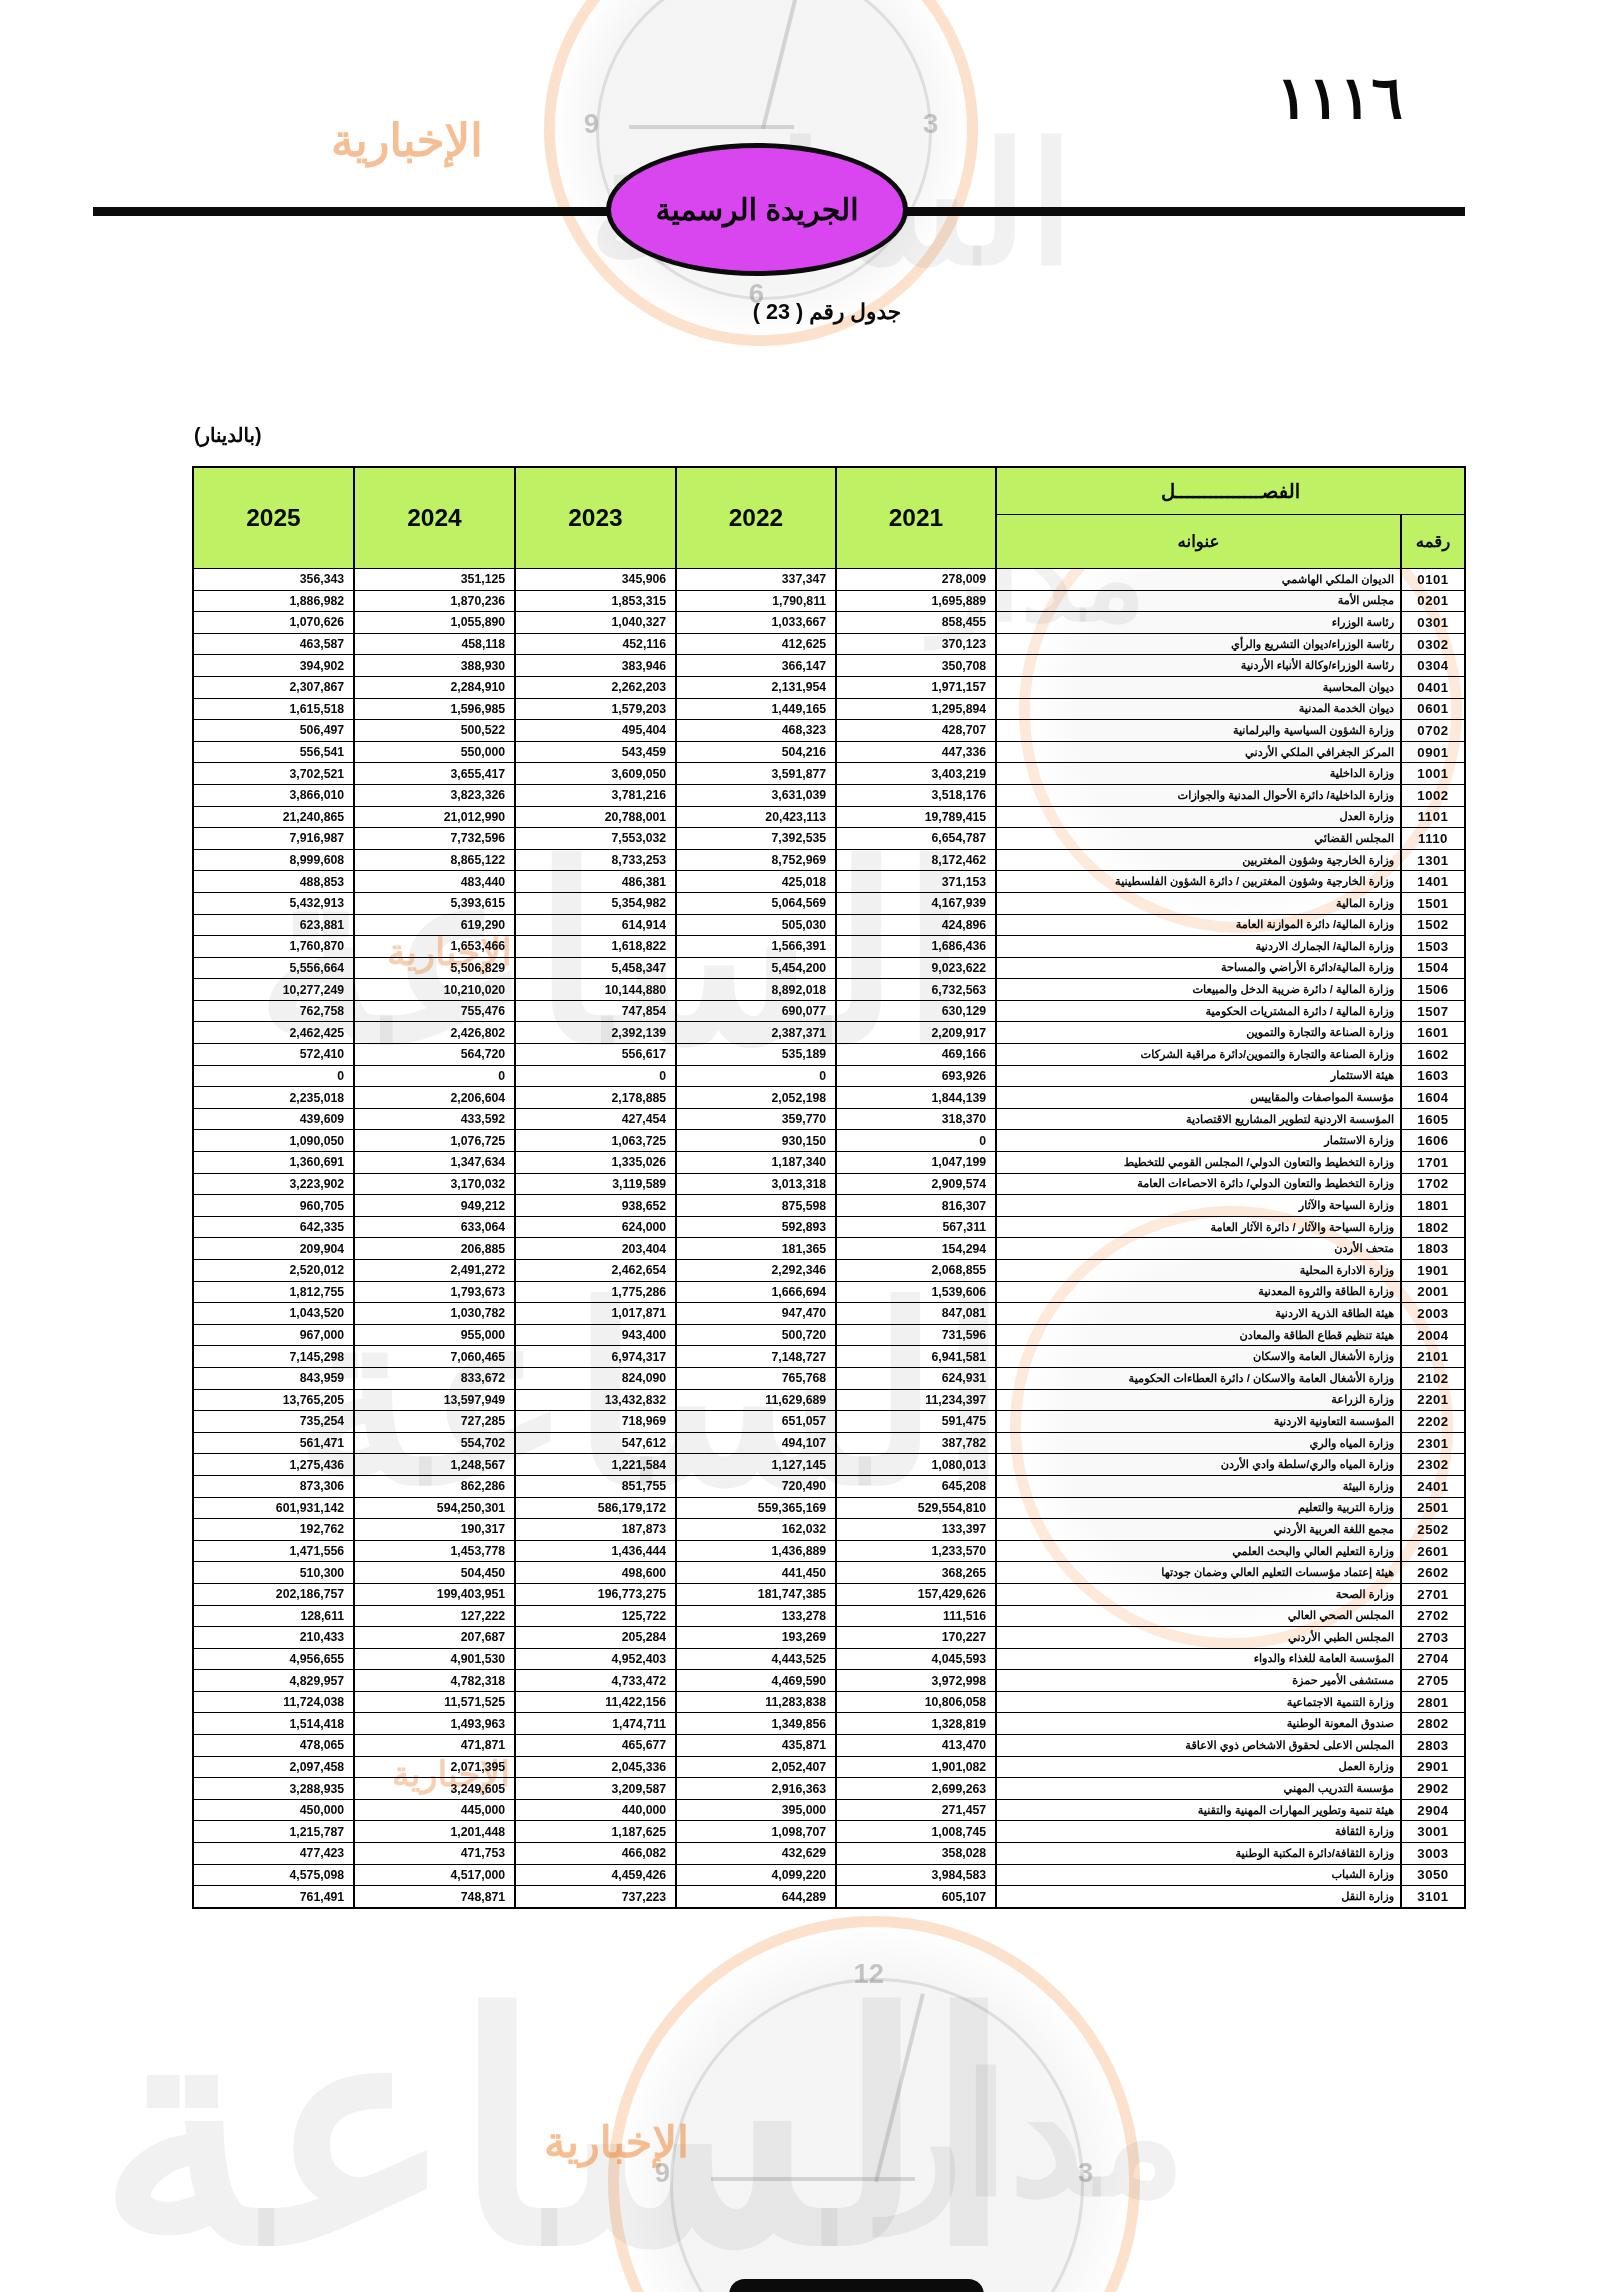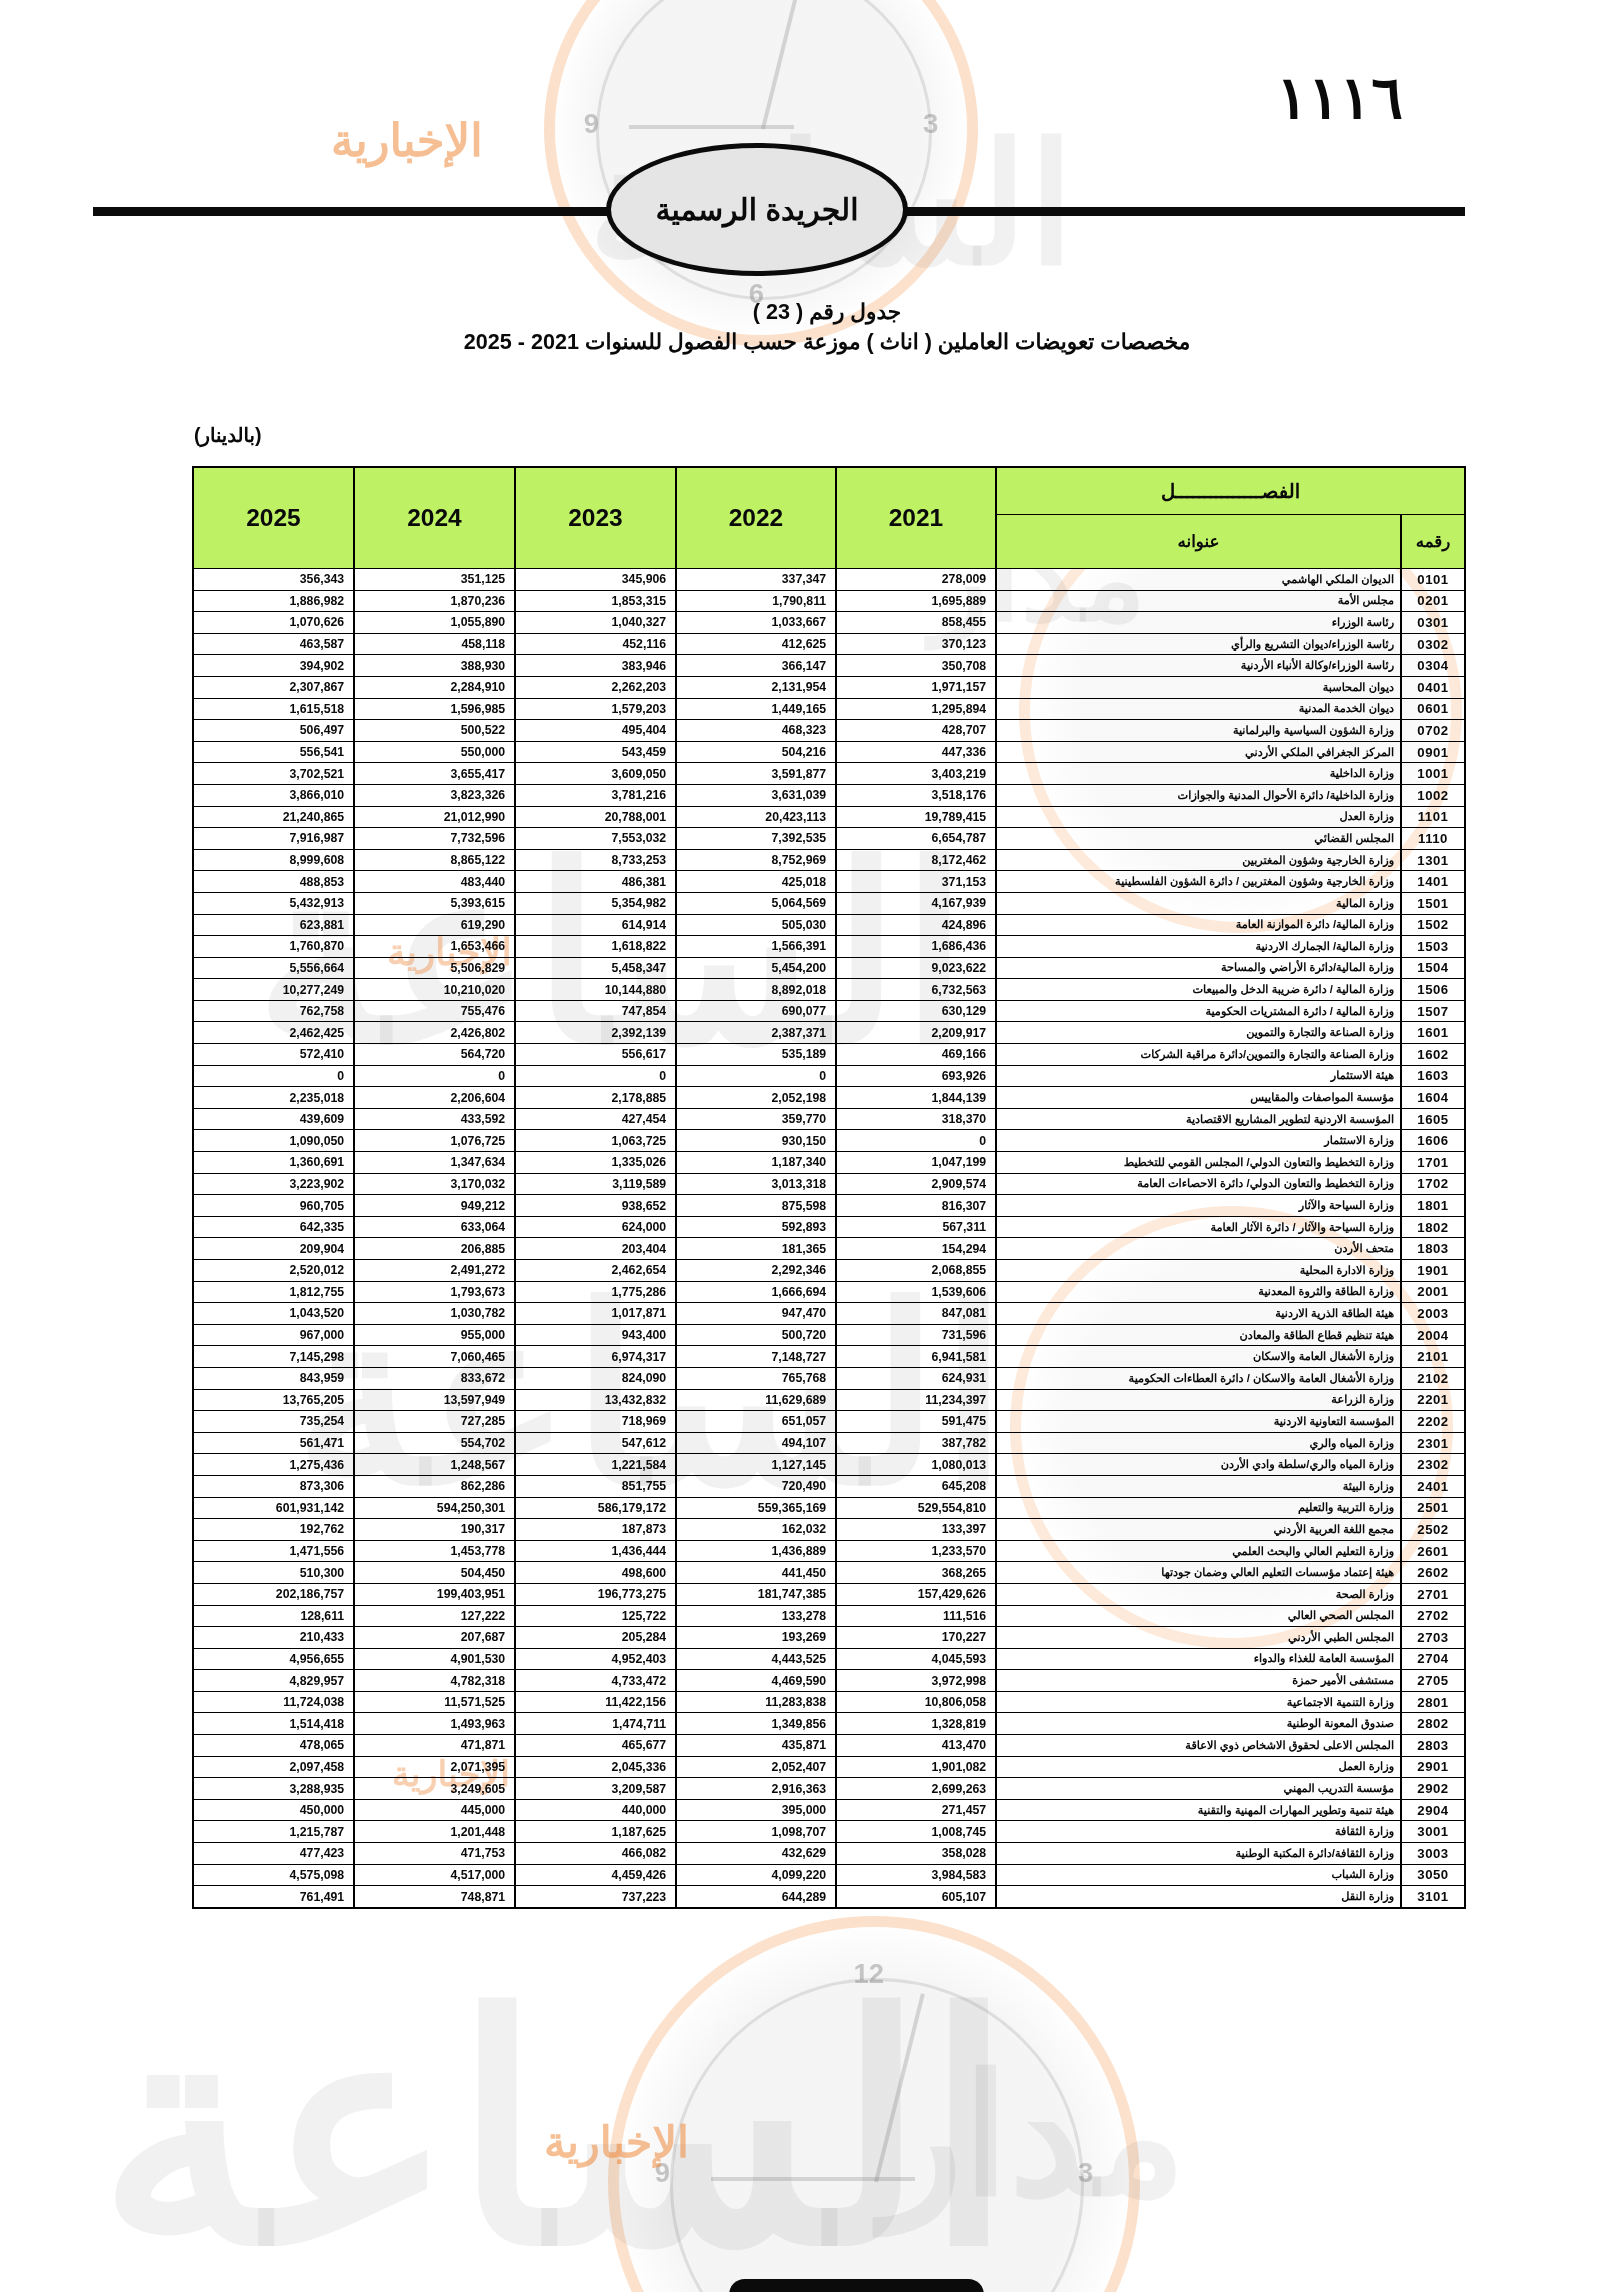--- a/index.html
+++ b/index.html
@@ -18,21 +18,21 @@
   .clock .h2{left:18%;top:49%;width:40%;height:3.9px;}
   .clock span{position:absolute;font-size:27.4px;font-weight:bold;color:rgba(120,120,120,0.40);}
   .clock .d12{left:46%;top:6%;}  .clock .d3{right:7%;top:45%;}
   .clock .d6{left:47%;bottom:6%;} .clock .d9{left:7%;top:45%;}
   .ring{border-radius:50%;border:11.8px solid rgba(246,160,90,0.22);
         background:radial-gradient(circle, rgba(230,230,230,0.25) 55%, rgba(255,255,255,0) 72%);}
   
   .page-num{position:absolute;top:63px;right:218px;font-size:59px;font-weight:bold;z-index:2;margin-left:12px;}
   .rule{position:absolute;left:93px;top:207px;width:1372px;height:8.8px;background:#0b0b0b;z-index:2;}
   .stamp{position:absolute;left:606px;top:143px;width:292px;height:123px;border:5.9px solid #0b0b0b;
-         border-radius:50%;background:#e5e5e5;display:flex;align-items:center;justify-content:center;
+         border-radius:50%;background:#d946ef;display:flex;align-items:center;justify-content:center;
          z-index:3;font-weight:bold;font-size:30px;direction:rtl;}
   
   .titles{position:absolute;left:192px;top:275px;width:1270px;text-align:center;direction:rtl;
           font-weight:bold;z-index:2;}
   .titles .t1{font-size:21.6px;margin-bottom:3.9px;margin-top:24px;}
   .titles .t2{font-size:21.6px;}
   .currency{position:absolute;left:194px;top:424px;font-size:19.6px;font-weight:bold;direction:rtl;z-index:2;}
   
   table.budget{position:absolute;left:192px;top:466px;width:1270px;border-collapse:collapse;
                table-layout:fixed;z-index:2;}
@@ -87,21 +87,20 @@
   <div class="wm wm-badge" style="left:544px;top:2117px;font-size:43px;">الإخبارية</div>
 
   <div class="page-num">١١١٦</div>
   <div class="rule"></div>
   <div class="stamp">
     <span>الجريدة الرسمية</span>
   </div>
 
   <div class="titles">
     <div class="t1">جدول رقم ( 23 )</div>
-    <div class="t2">مخصصات تعويضات العاملين ( اناث ) موزعة حسب الفصول للسنوات 2021 - 2025</div>
   </div>
   <div class="currency">(بالدينار)</div>
 
   <table class="budget">
     <colgroup>
       <col style="width:161px">
         <col style="width:161px">
         <col style="width:161px">
       <col style="width:160px">
         <col style="width:160px">

